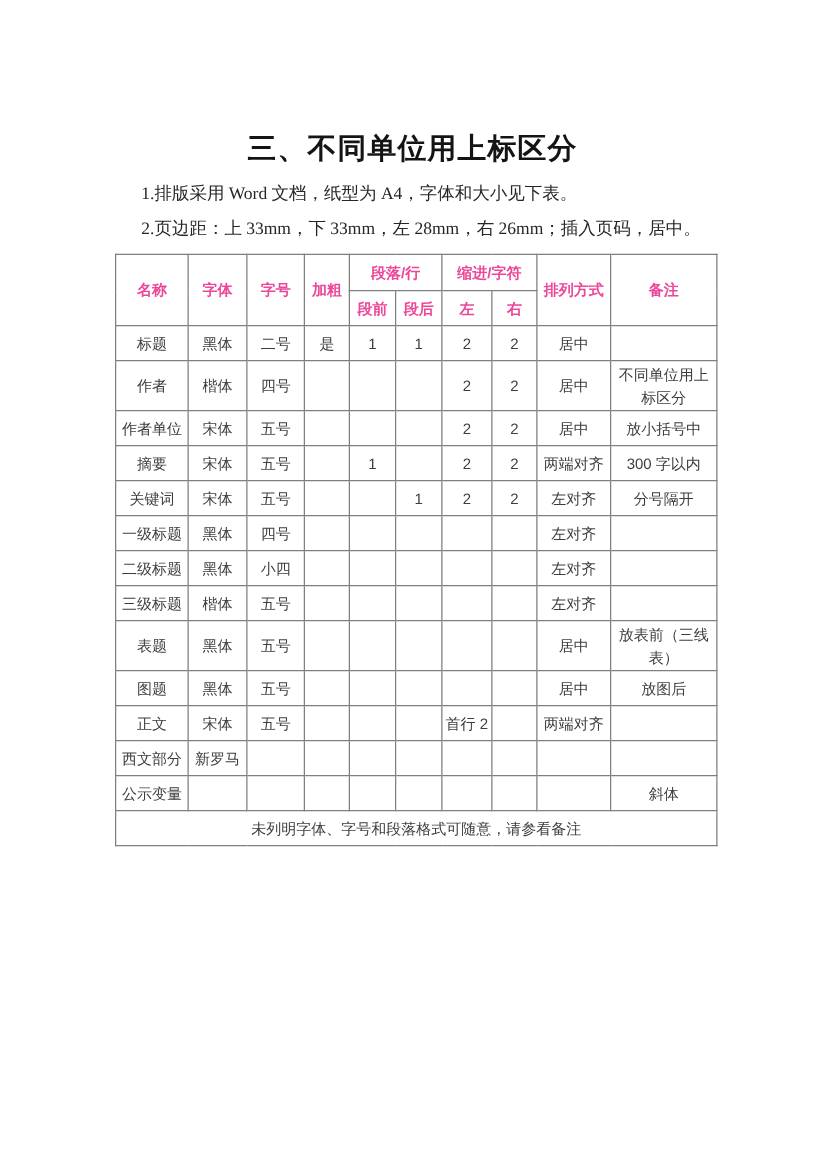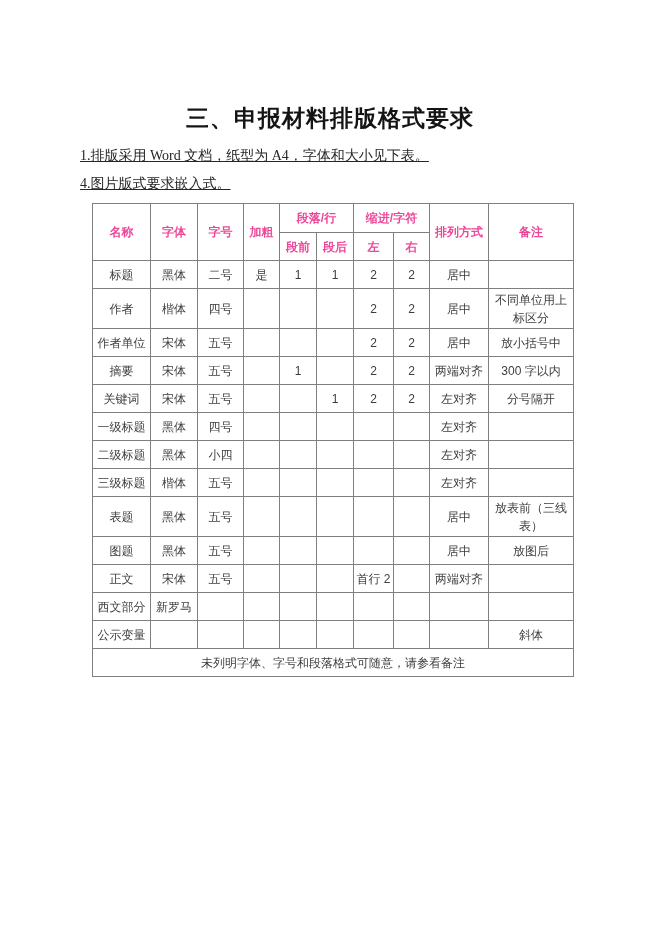--- a/index.html
+++ b/index.html
@@ -18,22 +18,21 @@
     padding-top:104px;
     text-align:center;
     font-size:23px;
     font-weight:bold;
     letter-spacing:1px;
     line-height:30px;
     color:#141414;
   }
   .paragraphs{
     margin-top:8px;
-    padding-left:80px;
-    text-decoration:underline;
+    padding-left:113px;
   }
   .paragraphs p{
     margin:0;
     font-size:14px;
     line-height:28px;
     white-space:nowrap;
     color:#262626;
   }
   table.format{
     border-collapse:collapse;
@@ -58,25 +57,25 @@
   thead tr.h2{height:28px;}
   tbody tr{height:28px;}
   tbody tr.tall{height:40px;}
   tfoot tr{height:28px;margin-top:24px;}
 </style>
 </head>
 <body>
 
 <div class="page">
 
-  <h1 class="doc-title">三、申报材料排版格式要求</h1>
+  <h1 class="doc-title">三、不同单位用上标区分</h1>
 
   <div class="paragraphs">
     <p>1.排版采用 Word 文档，纸型为 A4，字体和大小见下表。</p>
-    <p>4.图片版式要求嵌入式。</p>
+    <p>2.页边距：上 33mm，下 33mm，左 28mm，右 26mm；插入页码，居中。</p>
   </div>
 
   <table class="format">
     <colgroup>
       <col style="width:58px">
         <col style="width:47px">
         <col style="width:46px">
       <col style="width:36px">
         <col style="width:37px">
         <col style="width:37px">

